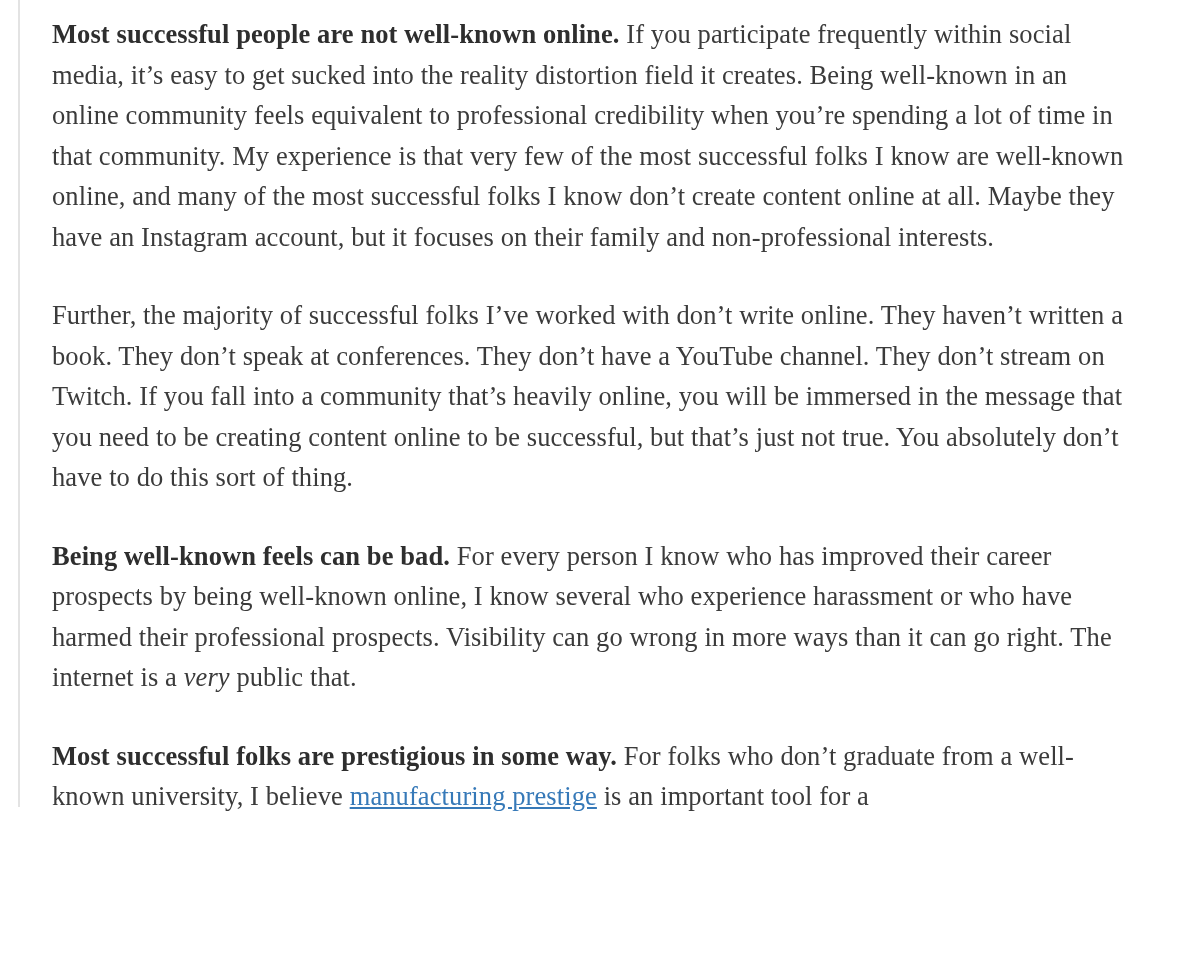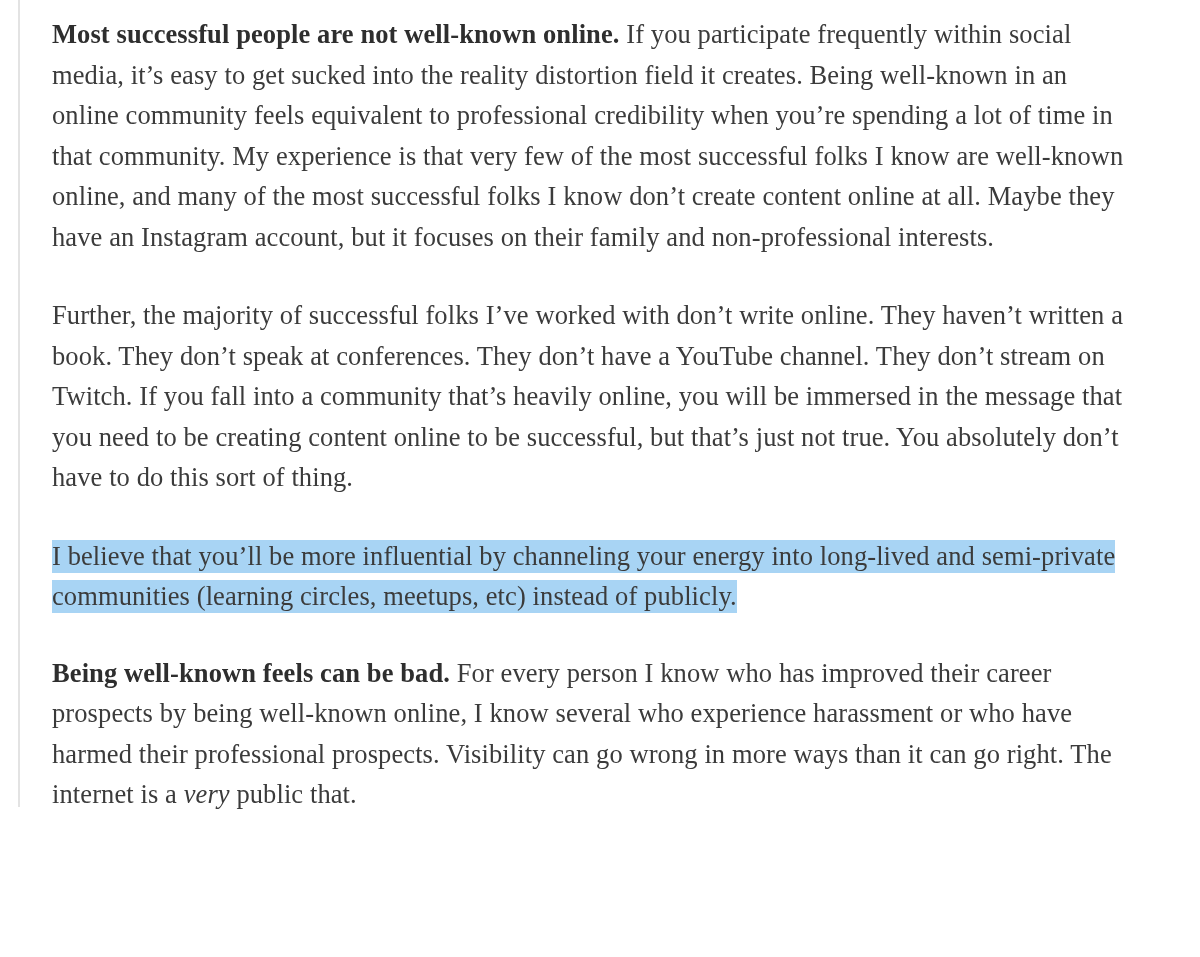--- a/index.html
+++ b/index.html
@@ -70,21 +70,21 @@
   <div class="left-rule"></div>
 
   <p>
     <span class="lead">Most successful people are not well-known online.</span><span> If you participate frequently within social media, it’s easy to get sucked into the reality distortion field it creates. Being well-known in an online community feels equivalent to professional credibility when you’re spending a lot of time in that community. My experience is that very few of the most successful folks I know are well-known online, and many of the most successful folks I know don’t create content online at all. Maybe they have an Instagram account, but it focuses on their family and non-professional interests.</span>
   </p>
 
   <p>
     <span>Further, the majority of successful folks I’ve worked with don’t write online. They haven’t written a book. They don’t speak at conferences. They don’t have a YouTube channel. They don’t stream on Twitch. If you fall into a community that’s heavily online, you will be immersed in the message that you need to be creating content online to be successful, but that’s just not true. You absolutely don’t have to do this sort of thing.</span>
   </p>
 
-  <p class="highlight-para">
-    <span class="hl">I believe that you’ll be more influential by channeling your energy into long-lived and semi-private communities (learning circles, meetups, etc) instead of publicly.</span>
-  </p>
 
   <p>
     <span class="lead">Being well-known feels can be bad.</span><span> For every person I know who has improved their career prospects by being well-known online, I know several who experience harassment or who have harmed their professional prospects. Visibility can go wrong in more ways than it can go right. The internet is a </span><em>very</em><span> public that.</span>
   </p>
 
+  <p>
+    <span class="lead">Most successful folks are prestigious in some way.</span><span> For folks who don’t graduate from a well-known university, I believe </span><a class="inline-link" href="#">manufacturing prestige</a><span> is an important tool for a</span>
+  </p>
 </div>
 
 </body></html>

